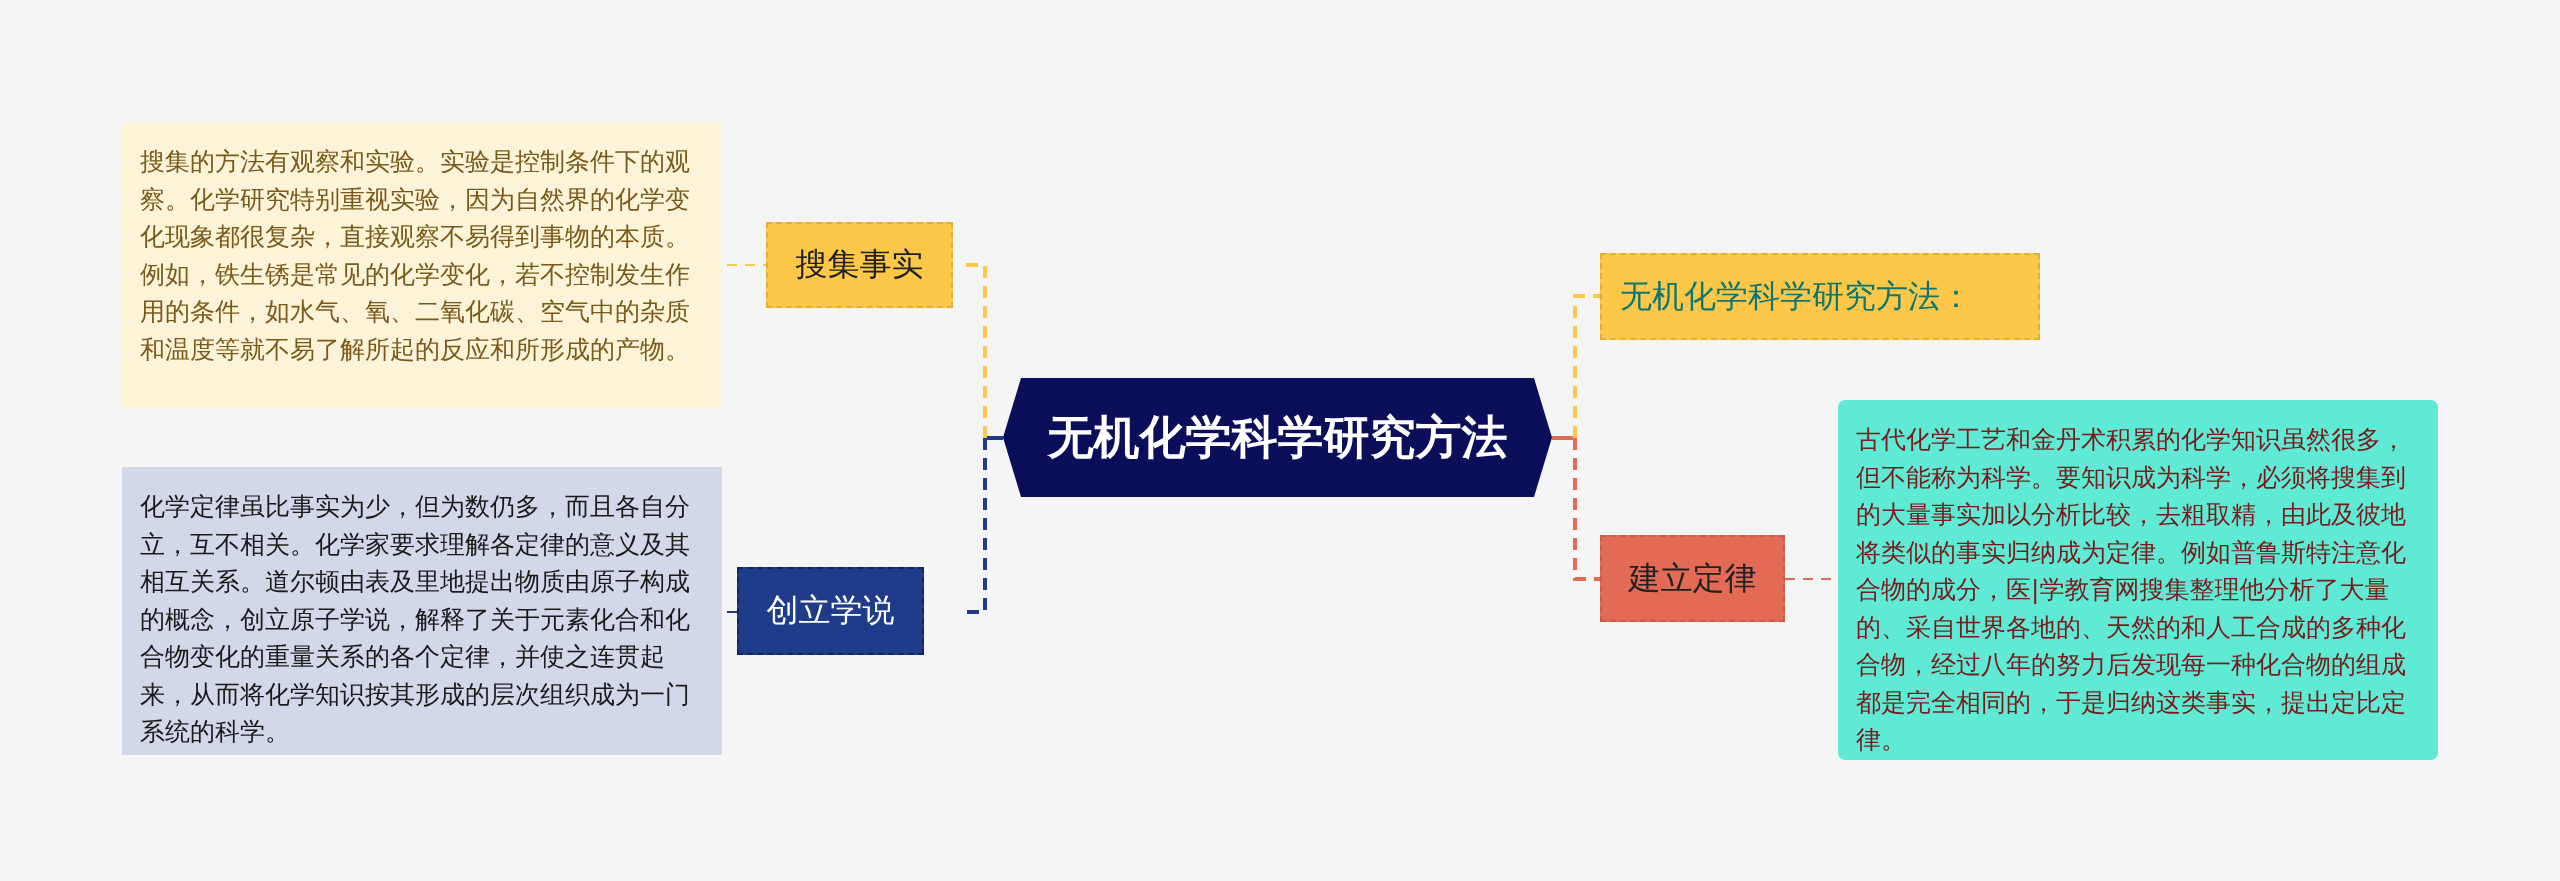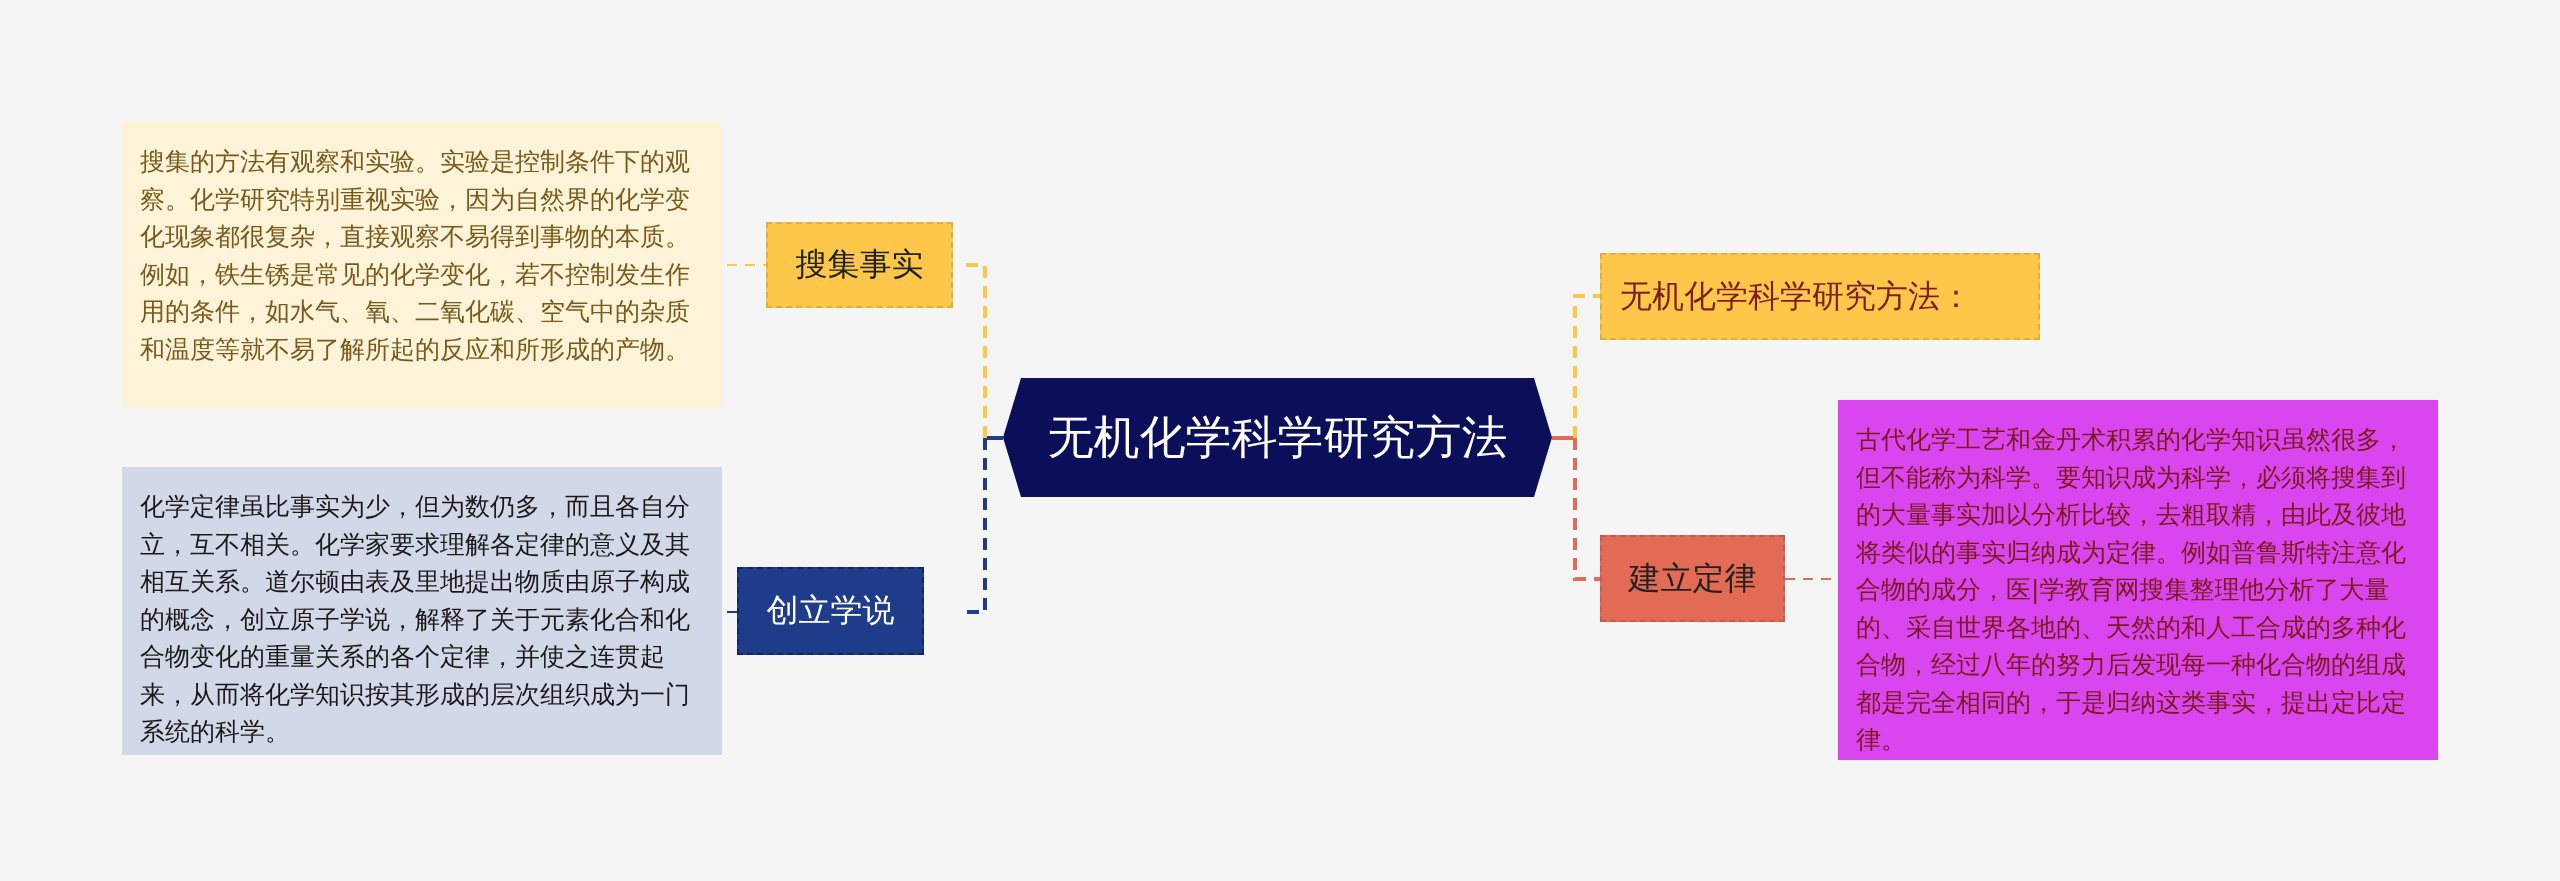--- a/index.html
+++ b/index.html
@@ -34,37 +34,37 @@
 
   <line x1="773" y1="612" x2="722" y2="612" stroke="#1f3c8a" stroke-width="2" stroke-dasharray="10,8"></line>
 
   <line x1="1552" y1="438" x2="1575" y2="438" stroke="#e36b55" stroke-width="4"></line>
   <path d="M1575 438 L1575 296 L1600 296" fill="none" stroke="#fdc84a" stroke-width="4" stroke-dasharray="12,8"></path>
   <path d="M1575 438 L1575 579 L1600 579" fill="none" stroke="#e36b55" stroke-width="4" stroke-dasharray="12,8"></path>
 
   <line x1="1785" y1="579" x2="1838" y2="579" stroke="#e36b55" stroke-width="2" stroke-dasharray="10,8"></line>
 </svg>
 
-<div class="abs" style="left:1003px; top:378px; width:549px; height:88px;">
+<div class="abs" style="left:1003px; top:378px; width:549px; height:88px;font-weight:bold;">
   <svg width="549" height="119" style="position:absolute;left:0;top:0;">
     <polygon points="18,0 531,0 549,59.5 531,119 18,119 0,59.5" fill="#0b0f5a"></polygon>
   </svg>
   <div style="position:absolute;left:0;top:0;width:549px;height:119px;display:flex;align-items:center;justify-content:center;color:#fff;font-size:46px;">无机化学科学研究方法</div>
 </div>
 
 <div class="abs node" style="left:766px; top:222px; width:187px; height:86px; background:#fdc84a; color:#222;">
   <span>搜集事实</span>
 </div>
 <div class="abs detail" style="left:122px; top:122px; width:600px; height:286px; background:#fdf3d8; color:#7a5a1a;">搜集的方法有观察和实验。实验是控制条件下的观察。化学研究特别重视实验，因为自然界的化学变化现象都很复杂，直接观察不易得到事物的本质。例如，铁生锈是常见的化学变化，若不控制发生作用的条件，如水气、氧、二氧化碳、空气中的杂质和温度等就不易了解所起的反应和所形成的产物。</div>
 
 <div class="abs node" style="left:737px; top:567px; width:187px; height:88px; background:#1f3c8a; color:#fff; border-color:rgba(0,0,0,0.35);">
   <span>创立学说</span>
 </div>
 <div class="abs detail" style="left:122px; top:467px; width:600px; height:288px; background:#d2d8e8; color:#1a1a1a;">化学定律虽比事实为少，但为数仍多，而且各自分立，互不相关。化学家要求理解各定律的意义及其相互关系。道尔顿由表及里地提出物质由原子构成的概念，创立原子学说，解释了关于元素化合和化合物变化的重量关系的各个定律，并使之连贯起来，从而将化学知识按其形成的层次组织成为一门系统的科学。</div>
 
-<div class="abs node" style="left:1600px; top:253px; width:440px; height:87px; background:#fdc84a; color:#7f1d1d; justify-content:flex-start; padding-left:18px;">
+<div class="abs node" style="left:1600px; top:253px; width:440px; height:87px; background:#fdc84a; color:#0f766e; justify-content:flex-start; padding-left:18px;">
   <span>无机化学科学研究方法：</span>
 </div>
 
 <div class="abs node" style="left:1600px; top:535px; width:185px; height:87px; background:#e36b55; color:#222;text-align:center;">
   <span>建立定律</span>
 </div>
-<div class="abs detail" style="left:1838px; top:400px; width:600px; height:360px; background:#d946ef; color:#7a1a1a;">古代化学工艺和金丹术积累的化学知识虽然很多，但不能称为科学。要知识成为科学，必须将搜集到的大量事实加以分析比较，去粗取精，由此及彼地将类似的事实归纳成为定律。例如普鲁斯特注意化合物的成分，医|学教育网搜集整理他分析了大量的、采自世界各地的、天然的和人工合成的多种化合物，经过八年的努力后发现每一种化合物的组成都是完全相同的，于是归纳这类事实，提出定比定律。</div>
+<div class="abs detail" style="left:1838px; top:400px; width:600px; height:360px; background:#5eead4; color:#7a1a1a;border-radius:7px;">古代化学工艺和金丹术积累的化学知识虽然很多，但不能称为科学。要知识成为科学，必须将搜集到的大量事实加以分析比较，去粗取精，由此及彼地将类似的事实归纳成为定律。例如普鲁斯特注意化合物的成分，医|学教育网搜集整理他分析了大量的、采自世界各地的、天然的和人工合成的多种化合物，经过八年的努力后发现每一种化合物的组成都是完全相同的，于是归纳这类事实，提出定比定律。</div>
 
 </body></html>

